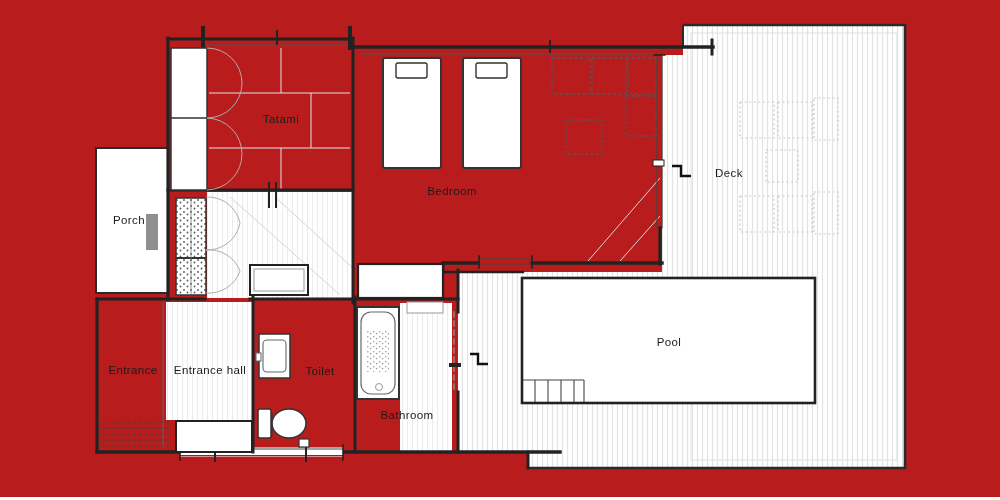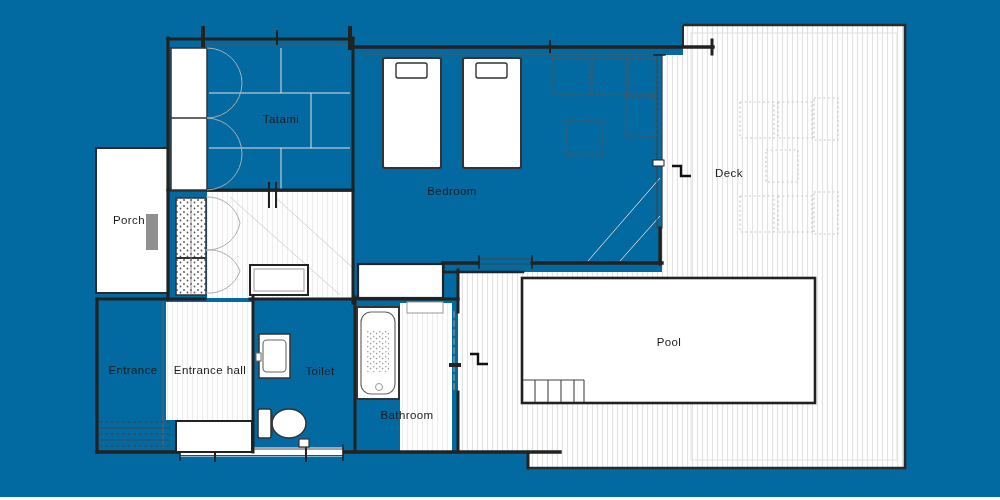--- a/index.html
+++ b/index.html
@@ -1,16 +1,16 @@
 <!DOCTYPE html>
 <html><head>
 <meta charset="utf-8">
 <style>
   html,body{margin:0;padding:0;background:#ffffff;}
-  .stage{position:relative;width:1000px;height:497px;background:#0369a1;overflow:hidden;
+  .stage{position:relative;width:1000px;height:497px;background:#b91c1c;overflow:hidden;
          font-family:"Liberation Sans", sans-serif;}
   svg{position:absolute;left:0;top:0;}
   text{font-family:"Liberation Sans", sans-serif;font-size:11.5px;font-weight:500;
        fill:#1c1c1c;letter-spacing:.4px;}
 </style>
 </head>
 <body>
 
 <div class="stage">
 <svg width="1000" height="500" viewBox="0 0 1000 500">

